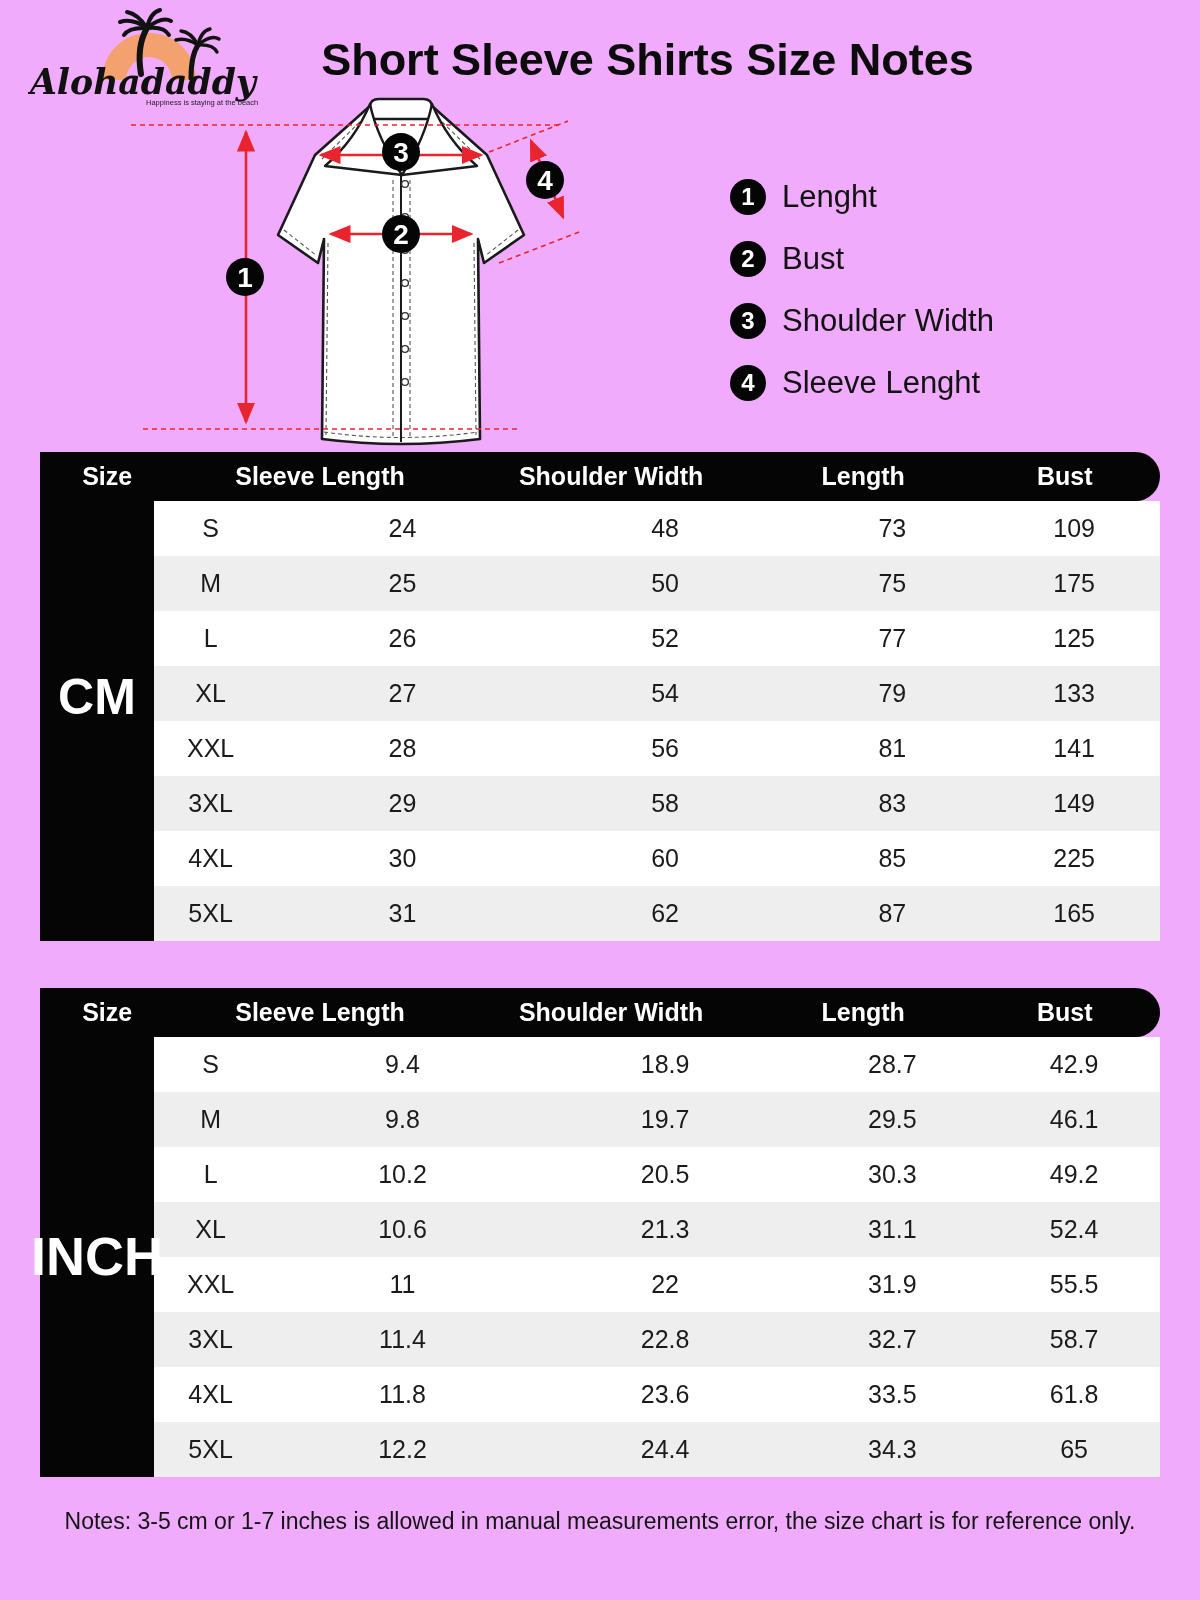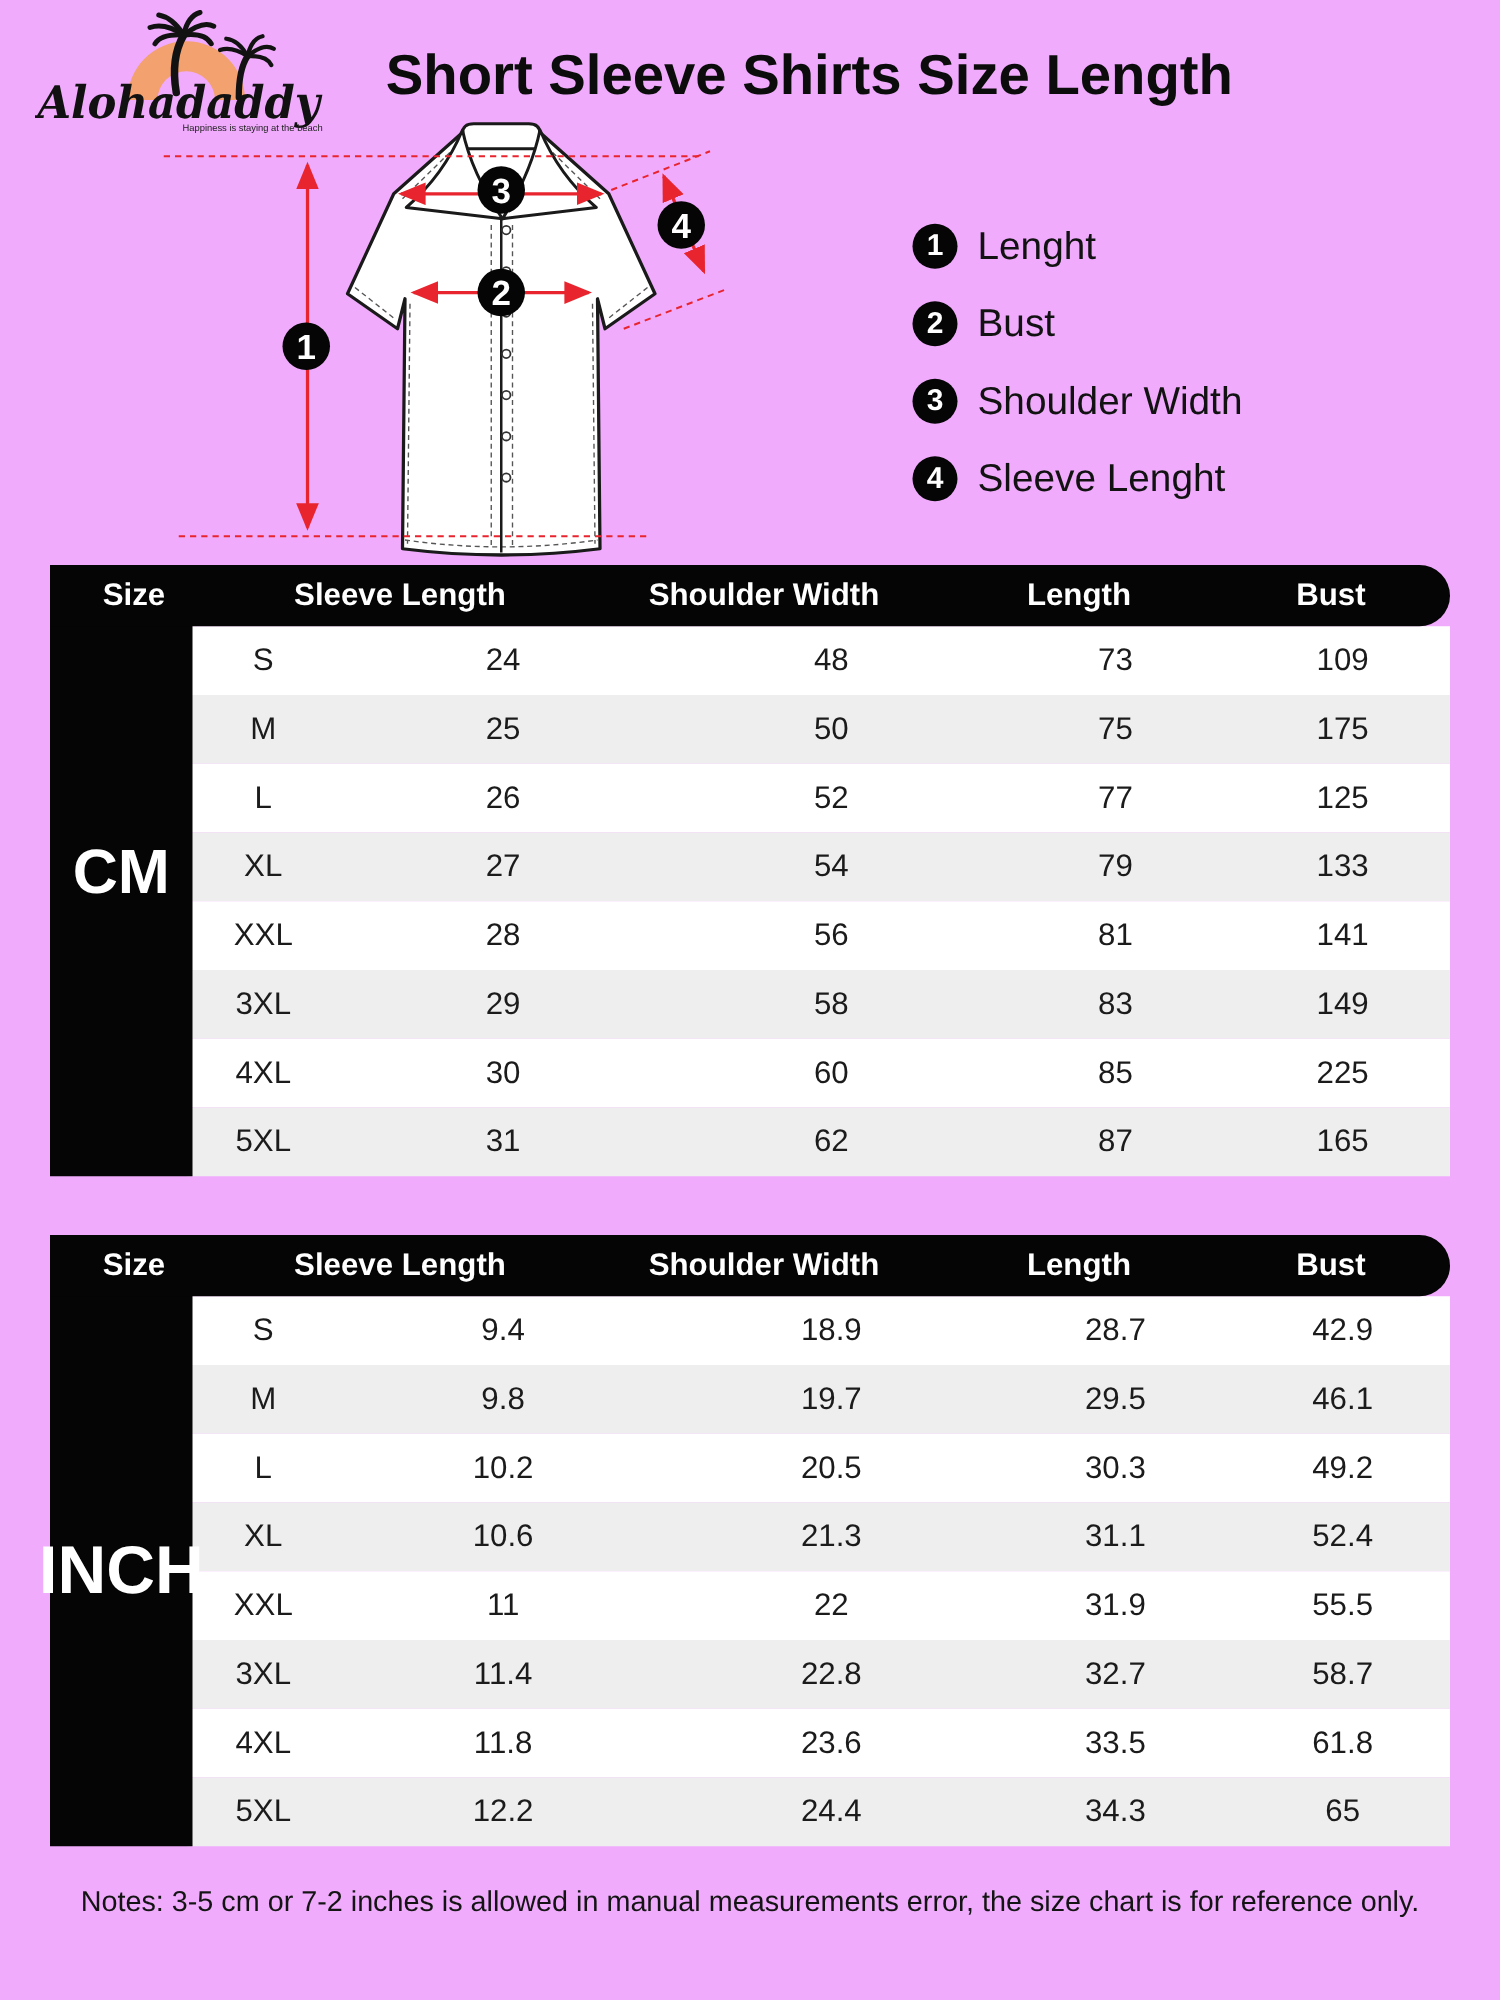--- a/index.html
+++ b/index.html
@@ -68,21 +68,21 @@
         <path d="M170,37 Q173,23 182,21" stroke-width="3.4"></path>
         <path d="M170,37 Q183,26 191,31" stroke-width="3.4"></path>
         <path d="M170,37 Q185,36 189,44" stroke-width="3.4"></path>
       </g>
 
       <text x="2" y="86" textLength="226" lengthAdjust="spacingAndGlyphs" font-family="DejaVu Serif, serif" font-style="italic" font-weight="bold" font-size="36" fill="#111">Alohadaddy</text>
       <text x="118" y="97" font-size="7.5" fill="#222">Happiness is staying at the beach</text>
     </svg>
   </div>
 
-  <h1 class="page-title">Short Sleeve Shirts Size Length</h1>
+  <h1 class="page-title">Short Sleeve Shirts Size Notes</h1>
 
   <svg class="shirt-svg" viewBox="0 0 505 372">
     <defs>
       <marker id="ah" markerWidth="9" markerHeight="8" refX="7.5" refY="3.5" orient="auto-start-reverse" markerUnits="strokeWidth">
         <path d="M0,0 L8.5,3.5 L0,7 Z" fill="#e8252e"></path>
       </marker>
     </defs>
 
     <g>
       <path d="M252,14 L197,63 L160,143 L200,171 L206,147 L204,347 Q283,357 362,347 L360,147 L366,171 L406,143 L369,63 L314,14 Z" fill="#fff" stroke="#1a1a1a" stroke-width="2.6" stroke-linejoin="round"></path>
@@ -293,15 +293,15 @@
         <div class="t-row">
           <div class="td c0">5XL</div>
           <div class="td c1">12.2</div>
           <div class="td c2">24.4</div>
           <div class="td c3">34.3</div>
           <div class="td c4">65</div>
         </div>
       </div>
   </section>
 
-  <div class="notes">Notes: 3-5 cm or 7-2 inches is allowed in manual measurements error, the size chart is for reference only.</div>
+  <div class="notes">Notes: 3-5 cm or 1-7 inches is allowed in manual measurements error, the size chart is for reference only.</div>
 
 </div>
 
 </body></html>

